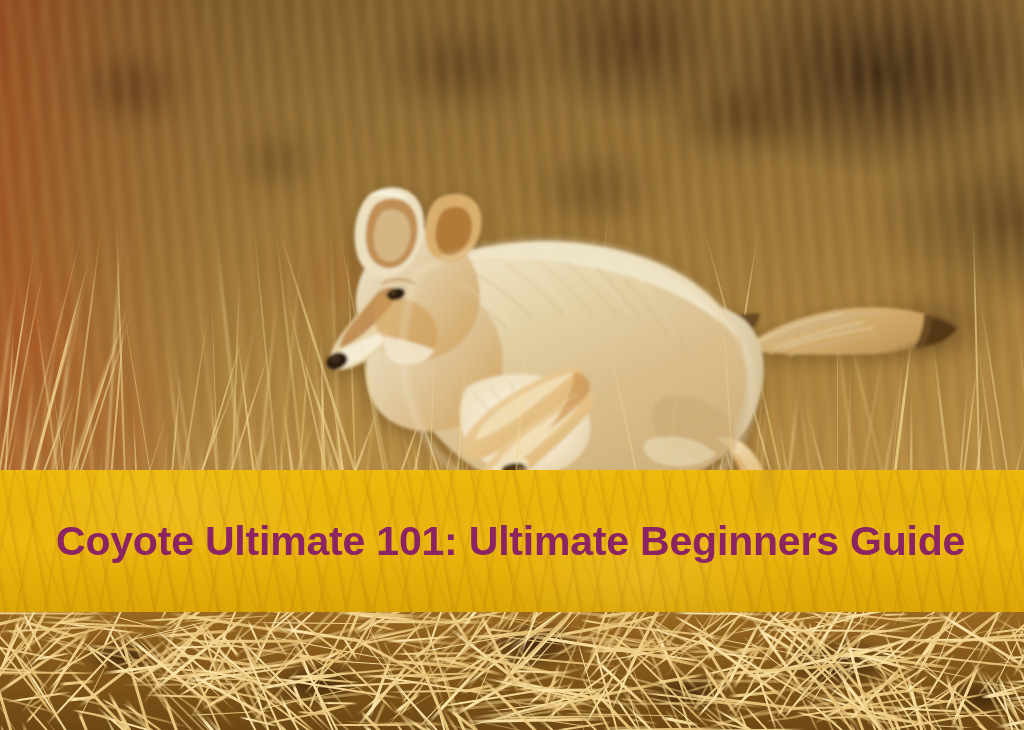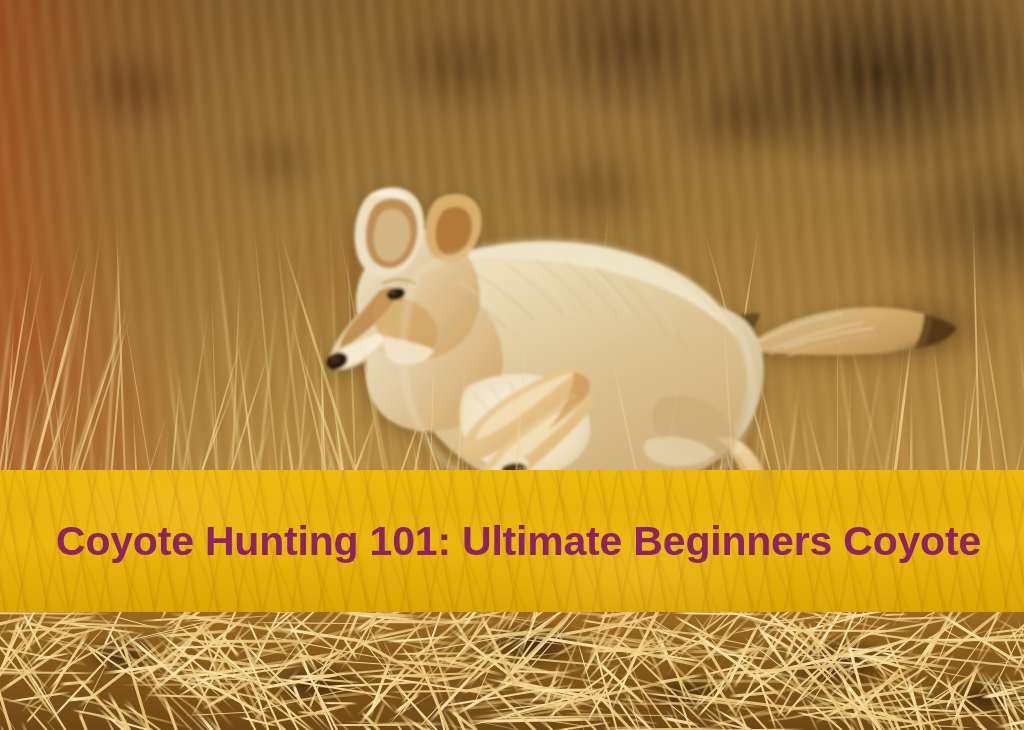--- a/index.html
+++ b/index.html
@@ -1406,16 +1406,16 @@
         <div class="straw" style="left: 888.703px; top: 96.3468px; width: 117.384px; height: 2.5px; transform: rotate(67.4deg);"></div>
         <div class="straw bright" style="left: 828.418px; top: 65.5728px; width: 142.656px; height: 2.4px; transform: rotate(-66.2deg);"></div>
         <div class="straw dim" style="left: 589.802px; top: 47.7412px; width: 46.0267px; height: 2.7px; transform: rotate(-40.7deg);"></div>
       </div>
   </div>
 
   <div class="band">
     <div class="band-blur"></div>
     <div class="band-texture"></div>
     <div class="band-leg"></div>
-    <div class="band-title">Coyote Hunting 101: Ultimate Beginners Coyote</div>
+    <div class="band-title">Coyote Ultimate 101: Ultimate Beginners Guide</div>
   </div>
 
 </div>
 
 </body></html>

